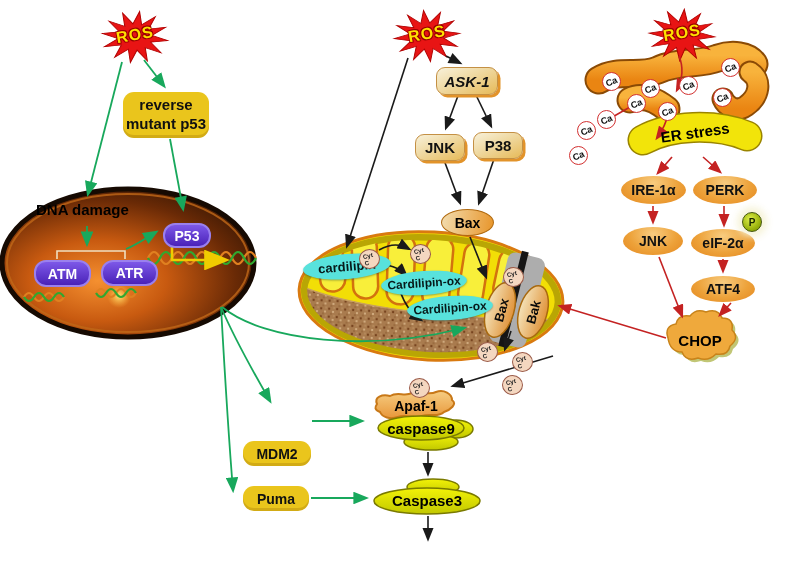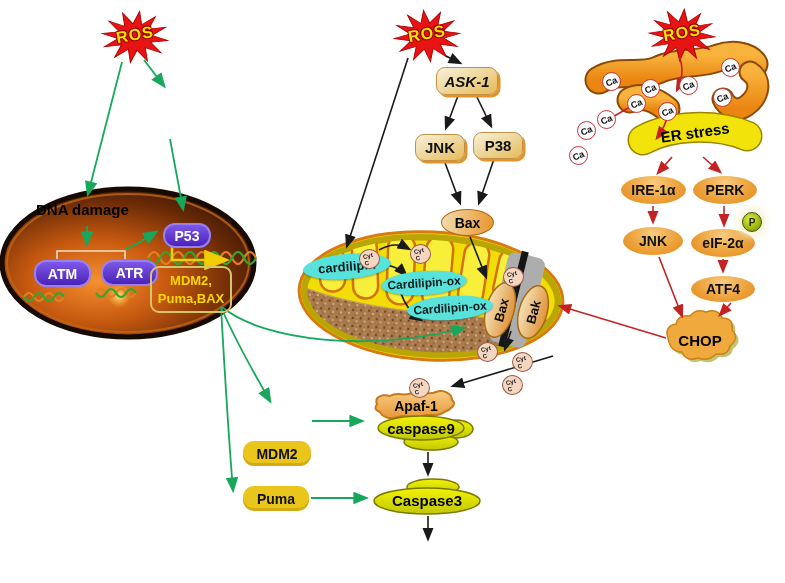--- a/index.html
+++ b/index.html
@@ -219,28 +219,28 @@
     <path d="M666,338 L560,306" marker-end="url(#mRed)"></path>
   </g>
 
   <path d="M172,246 L172,260 L225,260" fill="none" stroke="#f0cc00" stroke-width="2.6" marker-end="url(#mYellow)"></path>
 </svg>
 
 <div class="lbl ros-text" style="left:99px;top:26px;width:72px;">ROS</div>
 <div class="lbl ros-text" style="left:391px;top:25px;width:72px;">ROS</div>
 <div class="lbl ros-text" style="left:646px;top:24px;width:72px;">ROS</div>
 
+<div class="lbl ybox" style="left:123px;top:92px;width:86px;height:46px;font-size:15px;line-height:1.25;flex-direction:column;">
+  <span>reverse</span>
+  <span>mutant p53</span>
+</div>
 <div class="lbl" style="left:36px;top:201px;font-size:15px;">DNA damage</div>
 <div class="lbl pbox" style="left:34px;top:260px;width:53px;height:23px;">ATM</div>
 <div class="lbl pbox" style="left:101px;top:260px;width:53px;height:22px;">ATR</div>
 <div class="lbl pbox" style="left:163px;top:223px;width:44px;height:21px;">P53</div>
-<div class="lbl targetsBox" style="left:150px;top:266px;width:78px;height:43px;flex-direction:column;">
-  <span>MDM2,</span>
-  <span>Puma,BAX</span>
-</div>
 <div class="lbl ybox" style="left:243px;top:409px;width:68px;height:25px;font-size:14px;margin-top:32px;">MDM2</div>
 <div class="lbl ybox" style="left:243px;top:486px;width:66px;height:25px;font-size:14px;">Puma</div>
 
 <div class="lbl kbox" style="left:436px;top:67px;width:60px;height:26px;font-style:italic;">ASK-1</div>
 <div class="lbl kbox" style="left:415px;top:134px;width:48px;height:25px;">JNK</div>
 <div class="lbl kbox" style="left:473px;top:132px;width:48px;height:25px;">P38</div>
 <div class="lbl" style="left:441px;top:209px;width:53px;height:27px;border-radius:50%;font-size:14px;background:linear-gradient(100deg,#f2ddb0,#e8952a);border:1px solid #b06a10;box-sizing:border-box;">Bax</div>
 
 <div class="lbl cyanE" style="left:303px;top:254px;width:88px;height:25px;font-size:13px;transform:rotate(-5deg);">cardilipin</div>
 <div class="lbl cyanE" style="left:381px;top:271px;width:86px;height:24px;font-size:12px;transform:rotate(-4deg);">Cardilipin-ox</div>

